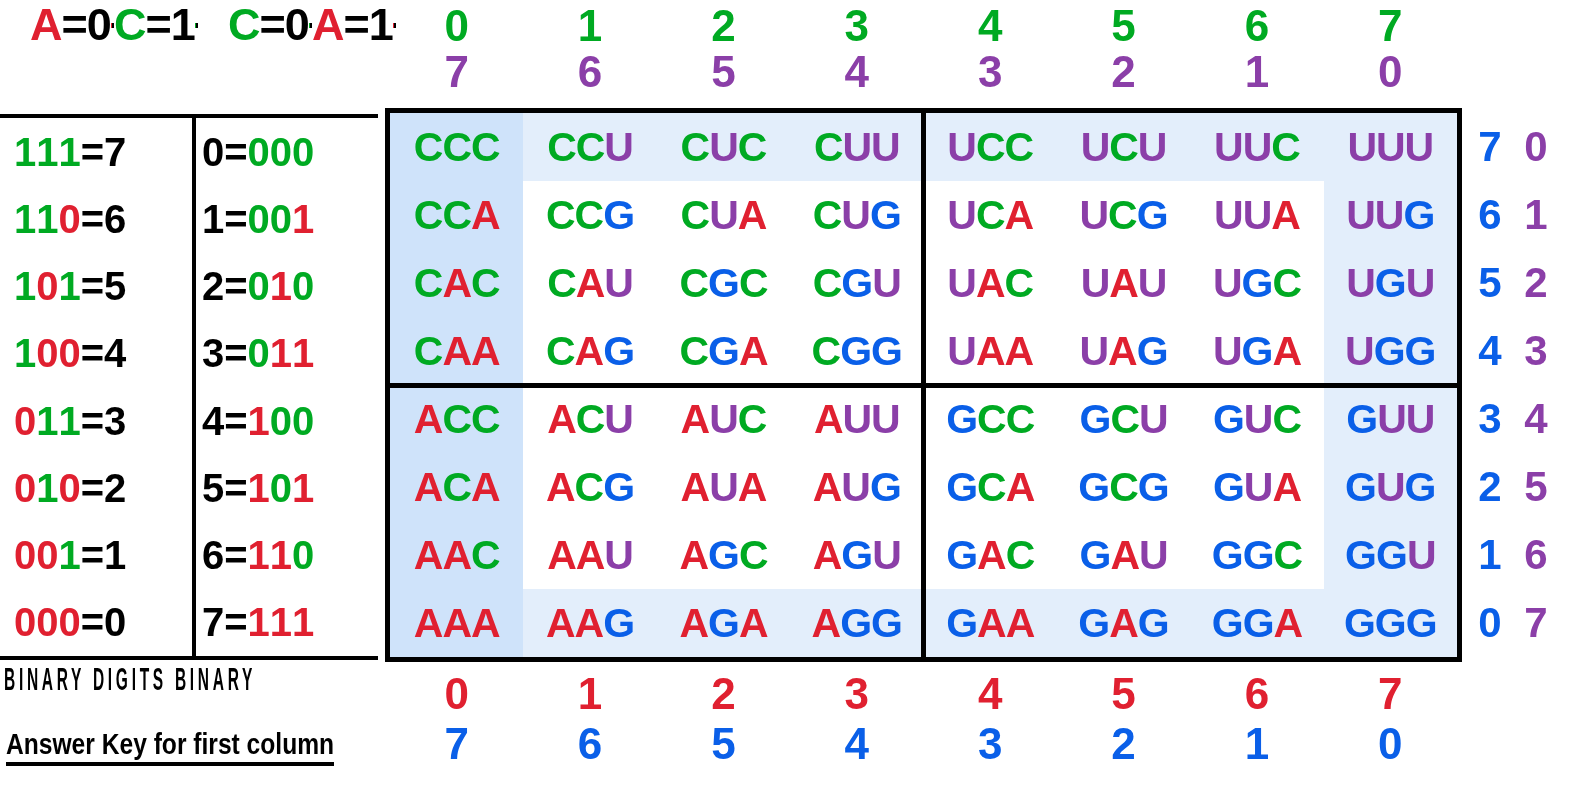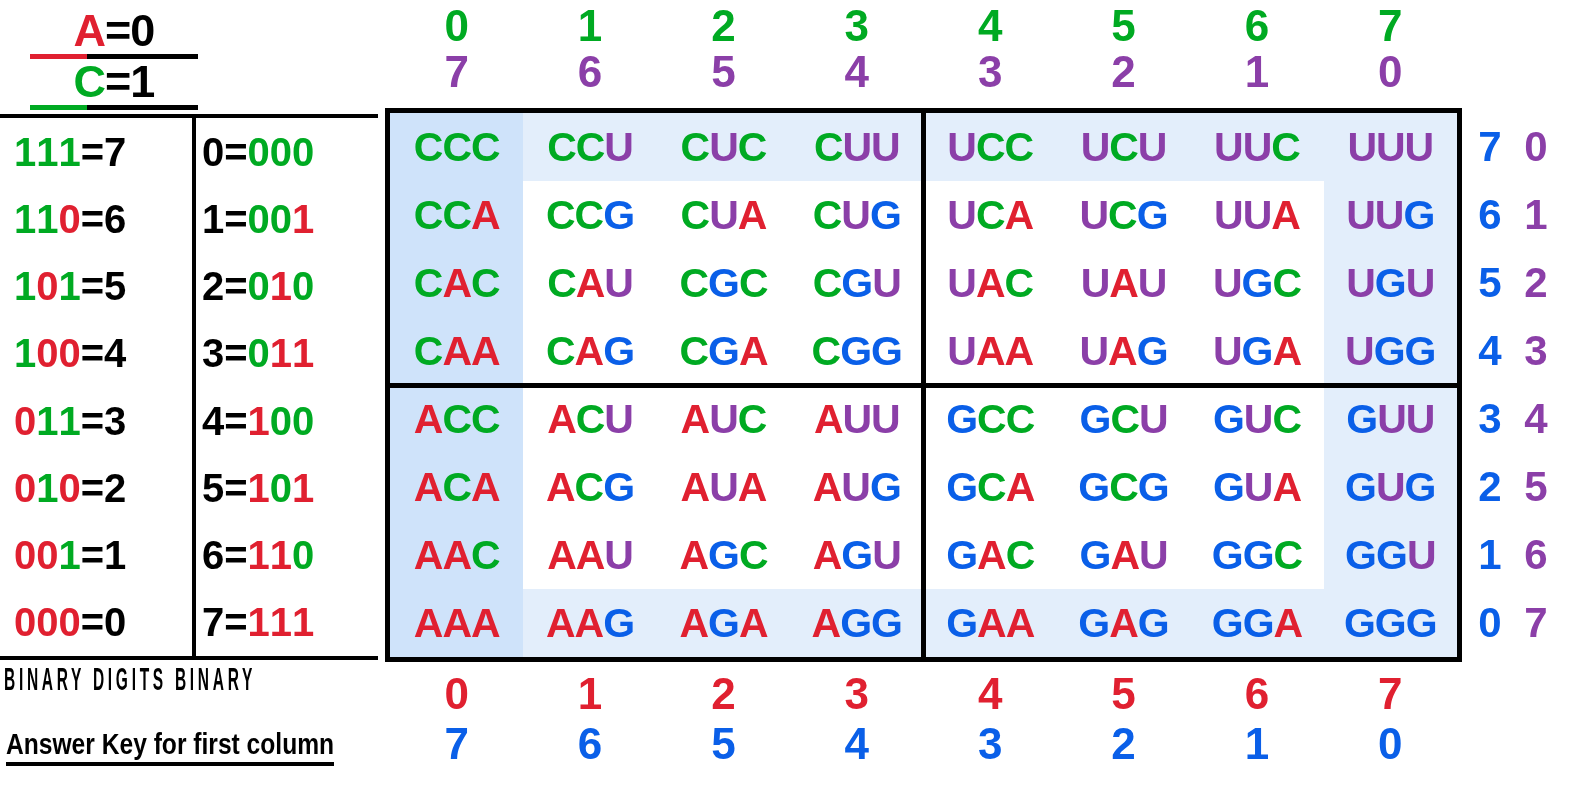--- a/index.html
+++ b/index.html
@@ -1,20 +1,20 @@
 <!DOCTYPE html>
 <html><head>
 <meta charset="utf-8">
 <style>
   html,body{margin:0;padding:0;background:#fff;}
   body{width:1574px;height:786px;font-family:"Liberation Sans",sans-serif;overflow:hidden;}
   #root{position:relative;width:1574px;height:786px;}
 
   
-  .fracbox{position:absolute;top:8px;display:flex;flex-direction:column;align-items:center;}
+  .fracbox{position:absolute;top:2px;display:flex;align-items:center;}
   .fracline{font-size:45px;font-weight:bold;line-height:46px;letter-spacing:-1px;white-space:nowrap;}
   .rule{height:5px;width:100%;display:flex;}
   .rule .half{height:5px;flex:0 0 34%;}
   .rule .rest{height:5px;flex:1;background:#000;}
 
   
   #legend{position:absolute;left:0;top:114px;width:378px;height:546px;
           border-top:4px solid #000;border-bottom:4px solid #000;
           display:flex;box-sizing:border-box;}
   .legcol{display:flex;flex-direction:column;justify-content:space-around;box-sizing:border-box;}
@@ -68,20 +68,36 @@
       </div>
     <div class="fracline">
       <span class="c-green">C</span><span class="c-black">=1</span>
     </div>
     <div class="rule">
         <span class="half" style="background:#00aa22"></span>
         <span class="rest"></span>
       </div>
   </div>
 
+  <div class="fracbox" style="left:228px;width:168px;">
+    <div class="fracline">
+      <span class="c-green">C</span><span class="c-black">=0</span>
+    </div>
+    <div class="rule">
+        <span class="half" style="background:#00aa22"></span>
+        <span class="rest"></span>
+      </div>
+    <div class="fracline">
+      <span class="c-red">A</span><span class="c-black">=1</span>
+    </div>
+    <div class="rule">
+        <span class="half" style="background:#e02030"></span>
+        <span class="rest"></span>
+      </div>
+  </div>
 
   <div id="legend">
     <div class="legcol" id="legcolL">
         <div class="legrow">
           <span class="c-green">1</span>
           <span class="c-green">1</span>
           <span class="c-green">1</span>
           <span class="c-black">=7</span>
         </div>
         <div class="legrow">

